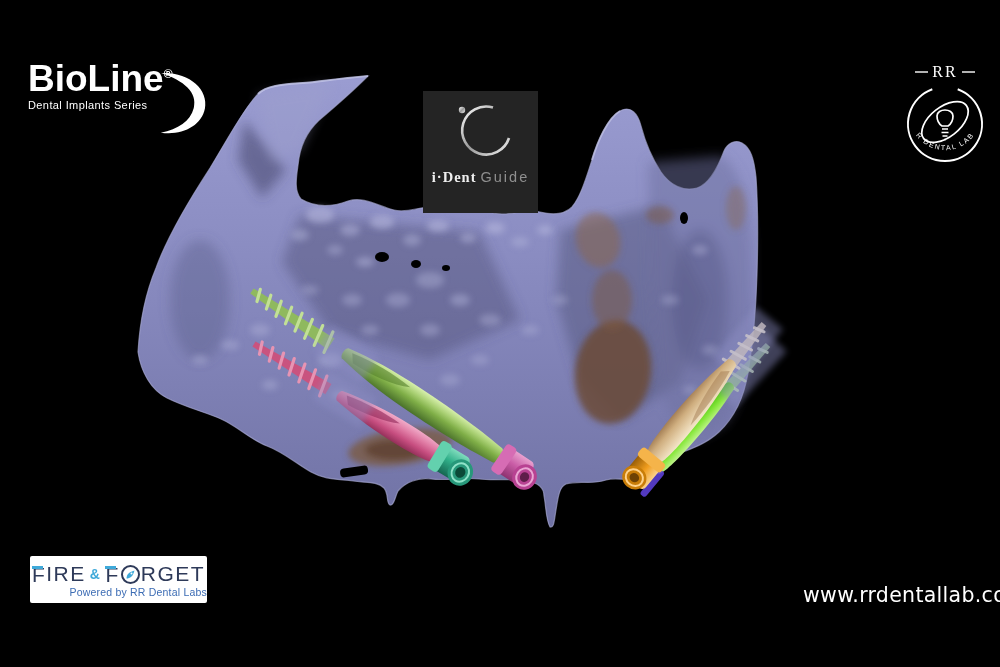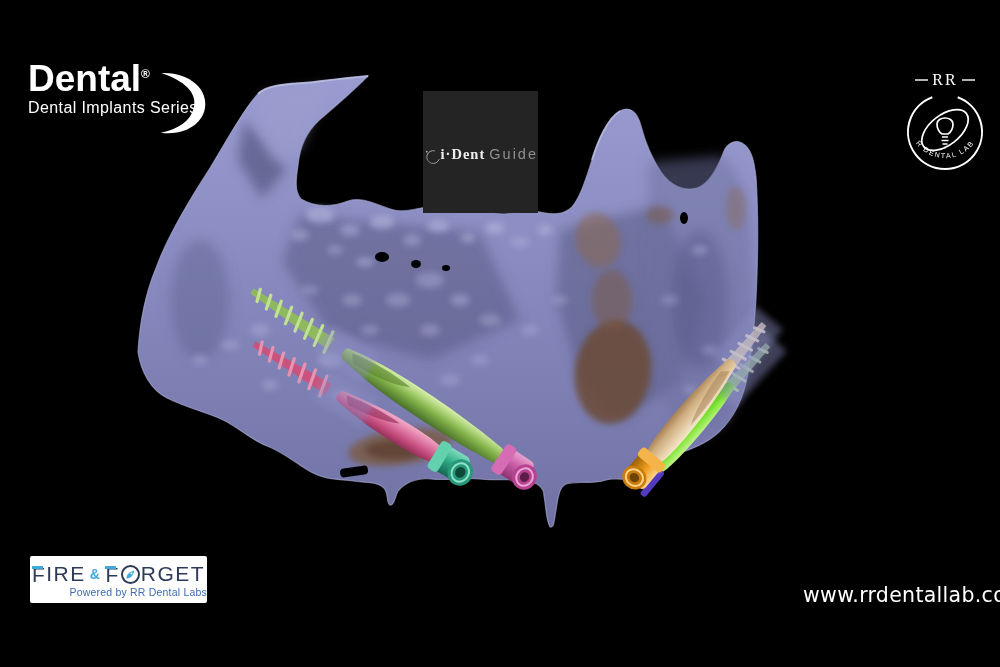--- a/index.html
+++ b/index.html
@@ -4,33 +4,33 @@
 <style>
   html,body{margin:0;padding:0;background:#000;}
   .stage{position:relative;width:1000px;height:667px;background:#000;overflow:hidden;
          font-family:"Liberation Sans",sans-serif;}
   .stage *{box-sizing:border-box;}
 
   
   .bioline{position:absolute;left:28px;top:60px;width:210px;color:#fff;}
   .bioline .name{font-size:37px;font-weight:700;letter-spacing:0px;line-height:1;}
   .bioline .reg{font-size:12px;vertical-align:super;font-weight:700;}
-  .bioline .tagline{font-size:16px;letter-spacing:.4px;margin-top:2px;}
+  .bioline .tagline{font-size:11px;letter-spacing:.4px;margin-top:2px;}
   .bioline .swoosh{position:absolute;left:118px;top:12px;transform:rotate(14deg);}
 
   
   .identg{position:absolute;left:423px;top:91px;width:115px;height:122px;background:#242424;
-          display:flex;flex-direction:row;align-items:center;}
+          display:flex;flex-direction:column;align-items:center;}
   .identg .mono{margin-top:12px;}
   .identg .wordmark{margin-top:4px;font-size:14.5px;white-space:nowrap;}
   .identg .w1{font-family:"Liberation Serif",serif;color:#efefef;letter-spacing:1px;font-weight:600;}
   .identg .w2{color:#8f8f8f;letter-spacing:2px;font-weight:400;}
 
   
-  .rrseal{position:absolute;left:900px;top:68px;width:90px;height:115px;}
+  .rrseal{position:absolute;left:900px;top:60px;width:90px;height:115px;}
 
   
   .fnf{position:absolute;left:30px;top:556px;width:177px;height:47px;background:#fff;
        border-radius:2px;padding-top:7px;}
   .fnf .row{display:flex;align-items:center;justify-content:center;height:22px;
             color:#2e3a59;font-size:21px;letter-spacing:1.5px;font-weight:400;}
   .fnf .fwrap{position:relative;display:inline-block;line-height:1;}
   .fnf .fwrap .cap{position:absolute;top:2px;left:0px;width:11px;height:3px;background:#3fa9d9;}
   .fnf .amp{color:#3fa9d9;font-size:14px;font-weight:700;margin:0 4px;}
   .fnf .oring{position:relative;display:inline-flex;width:19px;height:19px;border:2.2px solid #2e3a59;
@@ -285,21 +285,21 @@
         <rect x="212" y="-14" width="34" height="28" rx="5" fill="url(#gradTeal)"></rect>
         <rect x="211" y="-16" width="12" height="32" rx="4" fill="#63d1ae"></rect>
         <ellipse cx="243" cy="3" rx="12.5" ry="13.5" fill="#27987a"></ellipse>
         <ellipse cx="243" cy="3" rx="8.5" ry="9.5" fill="none" stroke="#8fe3c8" stroke-width="2"></ellipse>
         <ellipse cx="243" cy="3" rx="5" ry="5.5" fill="#0b4a38"></ellipse>
       </g>
     </g>
   </svg>
 
   <div class="bioline">
-    <div class="name"><span>Dental</span><span class="reg">®</span></div>
+    <div class="name"><span>BioLine</span><span class="reg">®</span></div>
     <div class="tagline">Dental Implants Series</div>
     <svg class="swoosh" width="64" height="66" viewBox="0 0 64 66">
       <path d="M 8,6 C 34,-2 58,10 59,30 C 60,48 43,62 22,64 C 38,56 48,46 48,32 C 48,16 32,8 8,6 Z" fill="#fff"></path>
     </svg>
   </div>
 
   <div class="identg">
     <svg class="mono" width="66" height="62" viewBox="0 0 66 62">
       <defs>
         <linearGradient id="silver" x1="0" y1="0" x2="1" y2="1">

